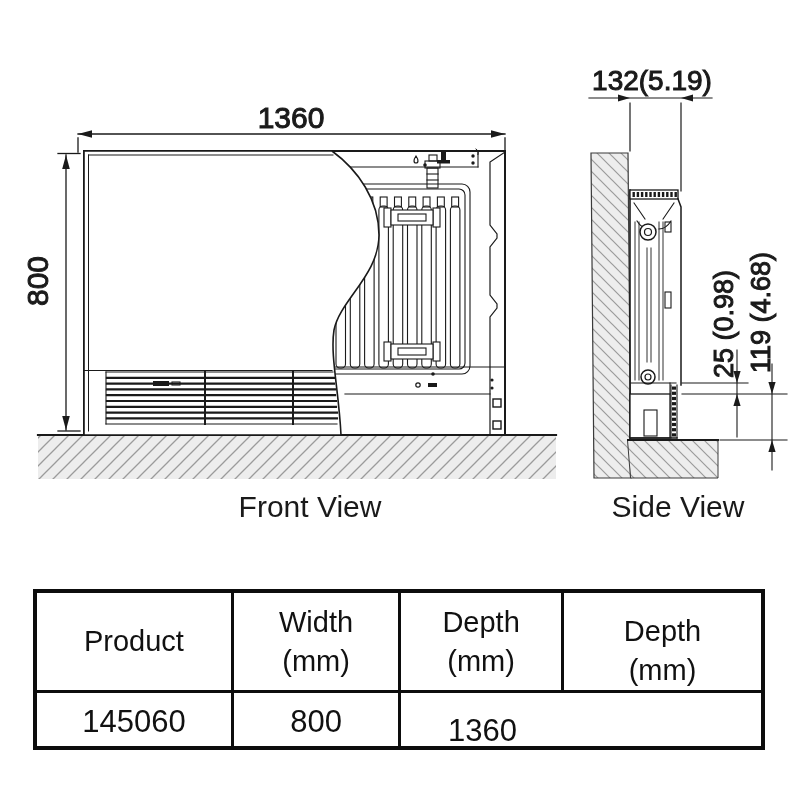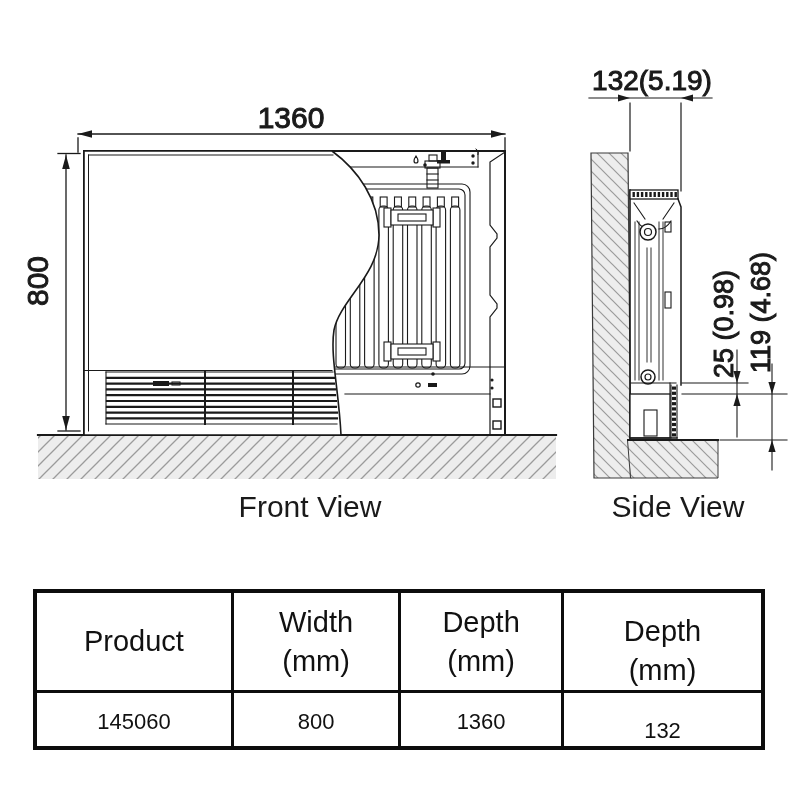--- a/index.html
+++ b/index.html
@@ -20,21 +20,21 @@
     display:grid;grid-template-rows:100px 1fr;
   }
   .spec-row{display:grid;grid-template-columns:27.2% 23.1% 22.5% 27.2%;}
   .spec-cell{
     border-right:3px solid #0d0d0d;
     display:flex;flex-direction:column;align-items:center;justify-content:center;
     font-size:29px;line-height:39px;text-align:left;box-sizing:border-box;
   }
   .spec-cell:last-child{border-right:none;margin-top:18px;}
   .head-row .spec-cell{border-bottom:3px solid #0d0d0d;}
-  .value-row .spec-cell{font-size:22px;}
+  .value-row .spec-cell{font-size:31px;}
 </style>
 </head>
 <body>
 
 <div id="screen">
 
   <svg id="drawing" width="800" height="575" viewBox="0 0 800 575" stroke-linecap="square" fill="none">
     <defs>
       <pattern id="hatchF" patternUnits="userSpaceOnUse" width="14" height="14">
         <rect width="14" height="14" fill="#ededed"></rect>
@@ -290,17 +290,16 @@
       </div>
       <div class="spec-cell">
         <span>Depth</span>
         <span>(mm)</span>
       </div>
     </div>
     <div class="spec-row value-row">
       <div class="spec-cell">145060</div>
       <div class="spec-cell">800</div>
       <div class="spec-cell">1360</div>
-      <div class="spec-cell">132</div>
     </div>
   </div>
 
 </div>
 
 </body></html>

